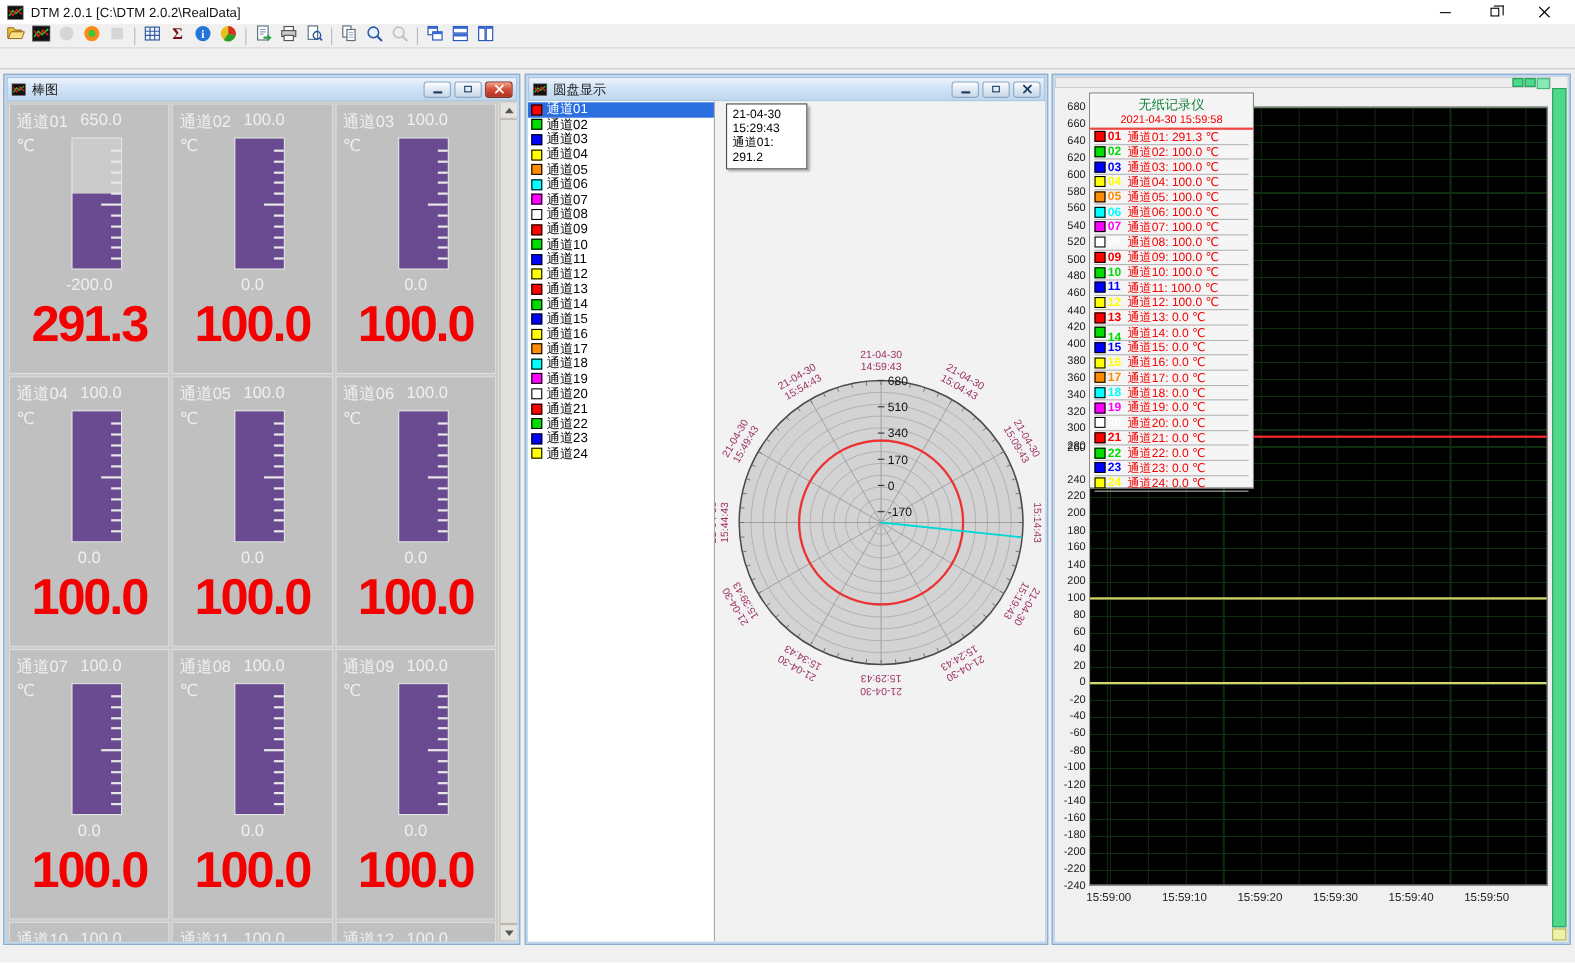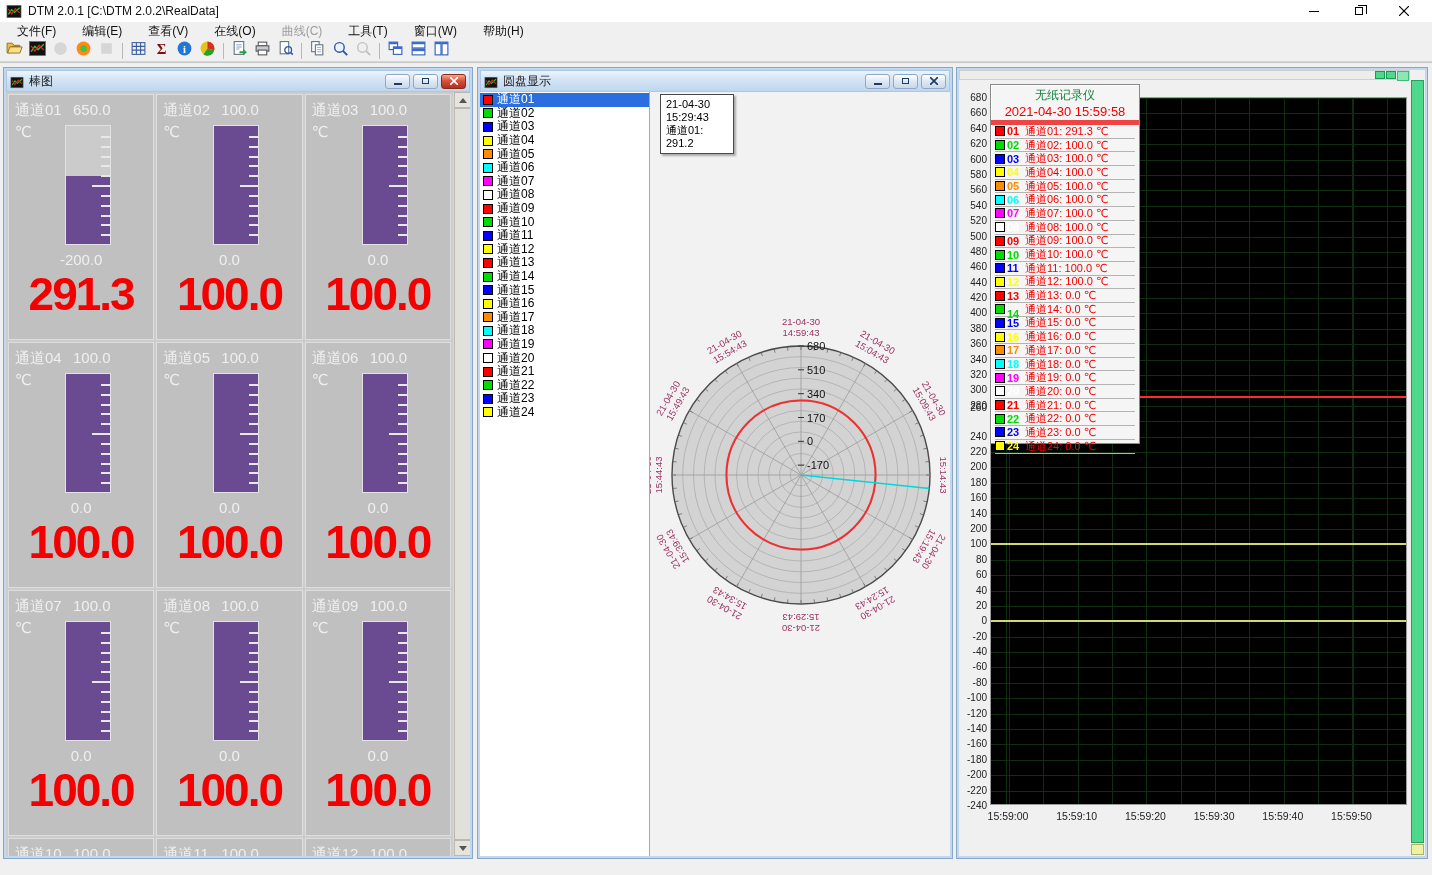--- a/index.html
+++ b/index.html
@@ -89,21 +89,21 @@
   .hs-corner { position:absolute; right:0; top:0; width:12px; height:10px; background:#8ae8b4; border:1px solid #40b878; }
   .gvscroll { position:absolute; right:1px; top:10px; bottom:13px; width:13px; background:#4ed88a; border:1px solid #28a060; }
   .gvscroll-end { position:absolute; right:1px; bottom:1px; width:13px; height:11px; background:#ecf2a6; border:1px solid #b0b060; }
   .trend-plot { position:absolute; left:31px; top:27px; width:417px; height:708px; background:#000; border:1px solid #9a9a9a; }
   .trend-line { position:absolute; left:0; right:0; height:2px; }
   .ylab { position:absolute; width:28px; text-align:right; font-size:10px; color:#222; }
   .xlab { position:absolute; top:740px; font-size:10.5px; color:#222; transform:translateX(-50%); white-space:nowrap; }
   .legend { position:absolute; left:31px; top:14px; width:150px; height:360px; background:#f5f5f5; border:1px solid #8a8a8a;
     box-shadow:1px 1px 0 #fff inset; z-index:4; font-size:11px; }
   .legend-title { text-align:center; color:#15803d; font-size:12px; padding-top:2px; }
-  .legend-time { text-align:center; color:#f40000; font-size:13px; border-bottom:5px solid #ef4444; padding-bottom:1px; }
+  .legend-time { text-align:center; color:#f40000; font-size:10px; border-bottom:2px solid #ef4444; padding-bottom:1px; }
   .lg-row { height:13.7px; display:flex; align-items:center; border-bottom:1px solid #b4b4b4; margin:0 4px; }
   .lg-swatch { width:10px; height:10px; border:1px solid #000; flex:0 0 10px; }
   .lg-num { margin-left:2px; width:18px; font-weight:bold; }
   .lg-text { color:#f40000; white-space:nowrap; }
 
   
   .statusbar { position:absolute; left:0; bottom:0; width:1432px; height:14px; background:#f0f0f0; border-top:1px solid #9fb6cc; display:flex; overflow:hidden; }
   .status-seg { font-size:11px; color:#333; padding:3px 0 0 8px; border-right:1px solid #c0c0c0; overflow:hidden; white-space:nowrap; flex:0 0 auto; }
 </style>
 </head>
@@ -127,30 +127,20 @@
         </div>
       <div class="wc">
         <svg class="glyph-x" width="10" height="10">
             <line x1="0" y1="0" x2="10" y2="10"></line>
             <line x1="10" y1="0" x2="0" y2="10"></line>
           </svg>
       </div>
     </div>
   </div>
 
-  <div class="menubar">
-      <div class="menu-item">文件(F)</div>
-      <div class="menu-item">编辑(E)</div>
-      <div class="menu-item">查看(V)</div>
-      <div class="menu-item">在线(O)</div>
-      <div class="menu-item disabled">曲线(C)</div>
-      <div class="menu-item">工具(T)</div>
-      <div class="menu-item">窗口(W)</div>
-      <div class="menu-item">帮助(H)</div>
-    </div>
 
   <div class="toolbar">
       <div class="tool-btn">
         <span><svg viewBox="0 0 16 16">
             <path d="M1 3h5l1.5 2H13v1H5.6L3.6 12H1z" fill="#f2bd3a" stroke="#8a6914" stroke-width="0.8"></path>
             <path d="M3.6 6.5H15.2l-2.1 5.8H1.5z" fill="#fbde86" stroke="#8a6914" stroke-width="0.8"></path>
           </svg></span>
       </div>
       <div class="tool-btn">
         <span><svg viewBox="0 0 16 16">

